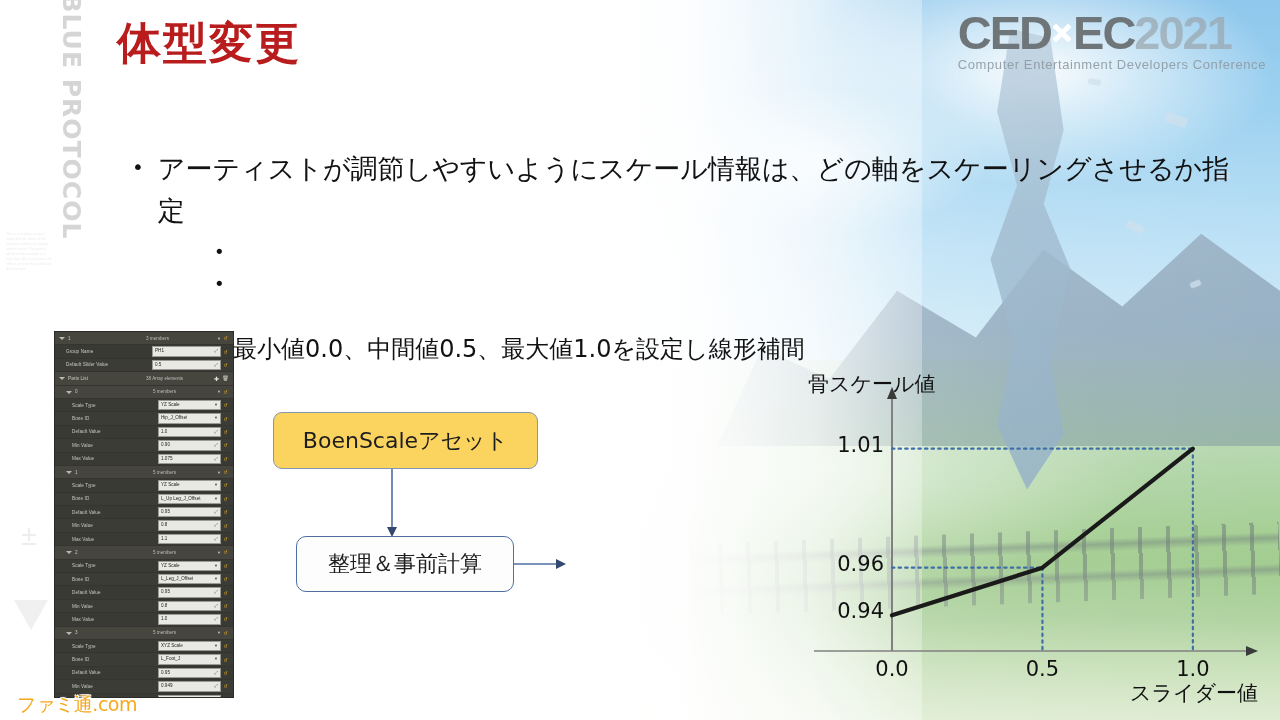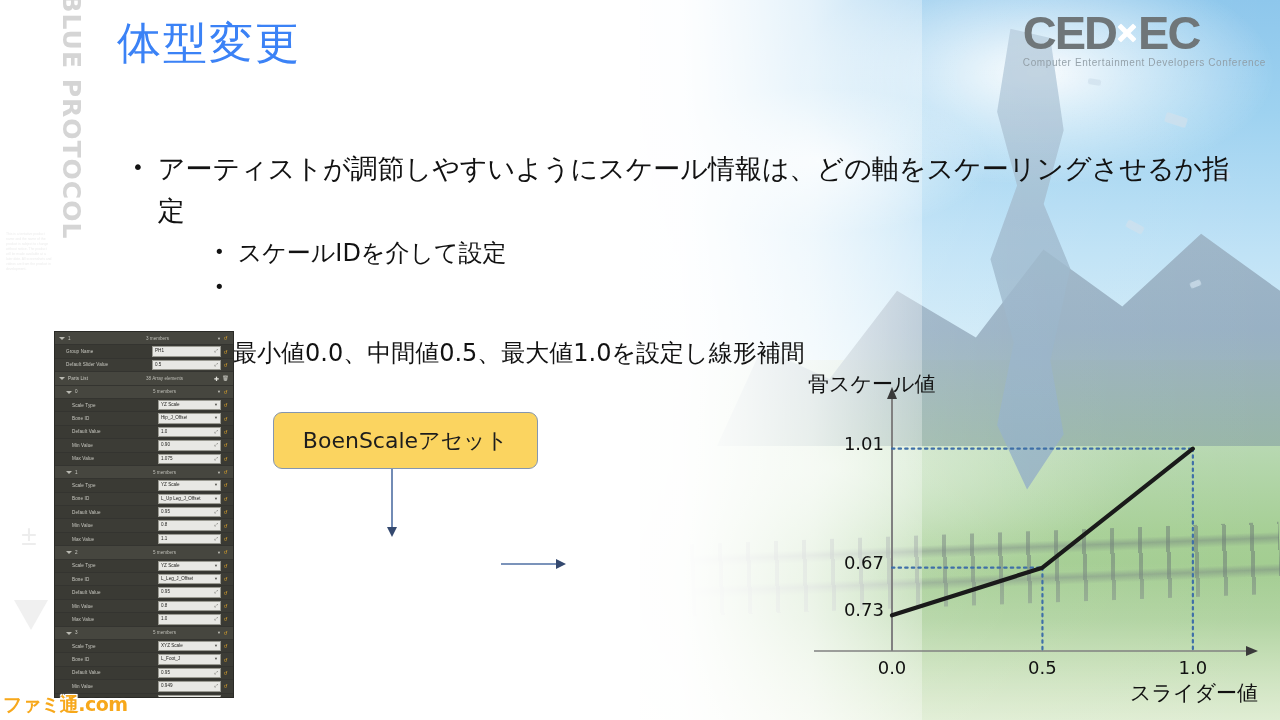--- a/index.html
+++ b/index.html
@@ -77,21 +77,21 @@
   }
   .brand-tri{
     position:absolute;left:14px;top:600px;width:0;height:0;
     border-left:17px solid transparent;border-right:17px solid transparent;
     border-top:30px solid #f0f0f0;
   }
 
   
   .title{
     position:absolute;left:117px;top:14px;
-    font-size:44px;font-weight:normal;color:#3b82f6;letter-spacing:2px;
+    font-size:44px;font-weight:bold;color:#b91c1c;letter-spacing:2px;
     font-family:"DejaVu Sans",sans-serif;
   }
   .cedec{position:absolute;right:14px;top:9px;text-align:center;user-select:none;}
   .cedec-main{
     font-family:Liberation Sans, sans-serif;font-weight:bold;
     font-size:47px;letter-spacing:-2px;line-height:1;
     display:flex;align-items:center;
   }
   .cedec-a{color:#6f7679;}
   .cedec-x{
@@ -99,21 +99,21 @@
     position:relative;
   }
   .cedec-x::before,.cedec-x::after{
     content:"";position:absolute;left:50%;top:50%;width:22px;height:5px;
     background:#fff;border-radius:1px;
   }
   .cedec-x::before{transform:translate(-50%,-50%) rotate(45deg);}
   .cedec-x::after{transform:translate(-50%,-50%) rotate(-45deg);}
   .cedec-b{color:#9aa7af;opacity:.72;}
   .cedec-sub{
-    font-family:"Liberation Sans",sans-serif;font-size:10px;color:#8e9aa2;
+    font-family:"Liberation Sans",sans-serif;font-size:13px;color:#8e9aa2;
     letter-spacing:.6px;margin-top:1px;opacity:.9;
   }
 
   
   .bullets{position:absolute;left:132px;top:148px;width:1115px;
     color:#121212;font-family:"DejaVu Sans",sans-serif;}
   .b1{font-size:27px;line-height:1.55;display:flex;gap:14px;}
   .b1 .dot{font-size:20px;line-height:1.95;}
   .b2wrap{margin-left:82px;margin-top:4px;}
   .b2{font-size:24px;line-height:1.48;display:flex;gap:13px;}
@@ -183,28 +183,28 @@
   .chart svg{position:absolute;inset:0;}
   .ylabel{
     position:absolute;left:18px;top:-3px;font-size:21px;color:#111;
     font-family:"DejaVu Sans",sans-serif;white-space:nowrap;
   }
   .xlabel{
     position:absolute;right:2px;bottom:-4px;font-size:21px;color:#111;
     font-family:"DejaVu Sans",sans-serif;white-space:nowrap;
   }
   .tick{
-    position:absolute;font-size:18px;color:#111;
+    position:absolute;font-size:21px;color:#111;
     font-family:"DejaVu Sans",sans-serif;white-space:nowrap;
   }
 
   
   .wm{
-    position:absolute;left:3px;bottom:2px;
-    font-family:"DejaVu Sans",sans-serif;font-weight:bold;font-size:19px;
+    position:absolute;left:17px;bottom:2px;
+    font-family:"DejaVu Sans",sans-serif;font-weight:normal;font-size:19px;
     color:#f7a81b;letter-spacing:-.5px;
     text-shadow:-1.2px -1.2px 0 #fff,1.2px -1.2px 0 #fff,-1.2px 1.2px 0 #fff,1.2px 1.2px 0 #fff,0 0 3px #fff;
   }
 </style>
 </head>
 <body>
 
 <div class="slide">
 
   <div class="bg">
@@ -231,33 +231,33 @@
   <div class="title">体型変更</div>
 
   <div class="cedec">
     <div class="cedec-main">
       <span class="cedec-a">CE</span>
       <span class="cedec-a" style="position:relative;display:inline-flex;align-items:center;">
         <span style="color:#6f7679;">D</span>
         <span class="cedec-x"></span>
       </span>
       <span class="cedec-a">EC</span>
+      <span class="cedec-b">2021</span>
     </div>
     <div class="cedec-sub">Computer Entertainment Developers Conference</div>
   </div>
 
   <div class="bullets">
     <div class="b1">
       <span class="dot">•</span>
       <span>アーティストが調節しやすいようにスケール情報は、どの軸をスケーリングさせるか指定</span>
     </div>
     <div class="b2wrap">
       <div class="b2">
         <span class="dot">•</span>
-        <span>スケールIDを介して設定</span>
       </div>
       <div class="b2">
         <span class="dot">•</span>
       </div>
       <div class="b3">最小値0.0、中間値0.5、最大値1.0を設定し線形補間</div>
     </div>
   </div>
 
   <div class="panel">
     <div id="panel-rows">
@@ -478,38 +478,41 @@
 
   <svg class="flow">
     <line x1="392" y1="469" x2="392" y2="527" stroke="#4F6FA3" stroke-width="1.6"></line>
     <polygon points="392,537 387,527 397,527" fill="#34496f"></polygon>
     <line x1="501" y1="564" x2="556" y2="564" stroke="#4F6FA3" stroke-width="1.6"></line>
     <polygon points="566,564 556,559 556,569" fill="#34496f"></polygon>
   </svg>
 
   <div class="node node-asset">
     <span>BoenScaleアセット</span>
+  </div>
+  <div class="node node-calc">
+    <span>整理＆事前計算</span>
   </div>
 
   <div class="chart">
     <div class="ylabel">骨スケール値</div>
     <div class="xlabel">スライダー値</div>
     <svg id="chart-svg" viewBox="0 0 470 330" preserveAspectRatio="none">
         <line x1="102" y1="278" x2="102" y2="22" stroke="#808080" stroke-width="2"></line>
         <polygon points="102,14 97,26 107,26" fill="#3a3a3a"></polygon>
         <line x1="24" y1="278" x2="458" y2="278" stroke="#808080" stroke-width="1.6"></line>
         <polygon points="468,278 456,273 456,283" fill="#3a3a3a"></polygon>
         <line x1="102" y1="194.7000000000001" x2="252.43478260869566" y2="194.7000000000001" stroke="#3f6fa8" stroke-width="2.2" stroke-dasharray="2.4 4.2" stroke-linecap="round"></line>
         <line x1="252.43478260869566" y1="194.7000000000001" x2="252.43478260869566" y2="278" stroke="#3f6fa8" stroke-width="2.2" stroke-dasharray="2.4 4.2" stroke-linecap="round"></line>
         <line x1="102" y1="75.69999999999982" x2="402.8695652173913" y2="75.69999999999982" stroke="#3f6fa8" stroke-width="2.2" stroke-dasharray="2.4 4.2" stroke-linecap="round"></line>
         <line x1="402.8695652173913" y1="75.69999999999982" x2="402.8695652173913" y2="278" stroke="#3f6fa8" stroke-width="2.2" stroke-dasharray="2.4 4.2" stroke-linecap="round"></line>
         <polyline points="102,242.30000000000018 252.43478260869566,194.7000000000001 402.8695652173913,75.69999999999982" fill="none" stroke="#1a1a1a" stroke-width="4.2" stroke-linejoin="round" stroke-linecap="round"></polyline>
       </svg>
-    <div class="tick" id="yt0" style="top: 226.3px; left: 0px; width: 94px; text-align: right;">0.73</div>
-    <div class="tick" id="yt1" style="top: 178.7px; left: 0px; width: 94px; text-align: right;">0.67</div>
+    <div class="tick" id="yt0" style="top: 226.3px; left: 0px; width: 94px; text-align: right;">0.94</div>
+    <div class="tick" id="yt1" style="top: 178.7px; left: 0px; width: 94px; text-align: right;">0.96</div>
     <div class="tick" id="yt2" style="top: 59.7px; left: 0px; width: 94px; text-align: right;">1.01</div>
     <div class="tick" id="xt0" style="top: 284px; left: 102px; transform: translateX(-50%);">0.0</div>
     <div class="tick" id="xt1" style="top: 284px; left: 252.435px; transform: translateX(-50%);">0.5</div>
     <div class="tick" id="xt2" style="top: 284px; left: 402.87px; transform: translateX(-50%);">1.0</div>
   </div>
 
   <div class="wm">ファミ通.com</div>
 </div>
 
 </body></html>

